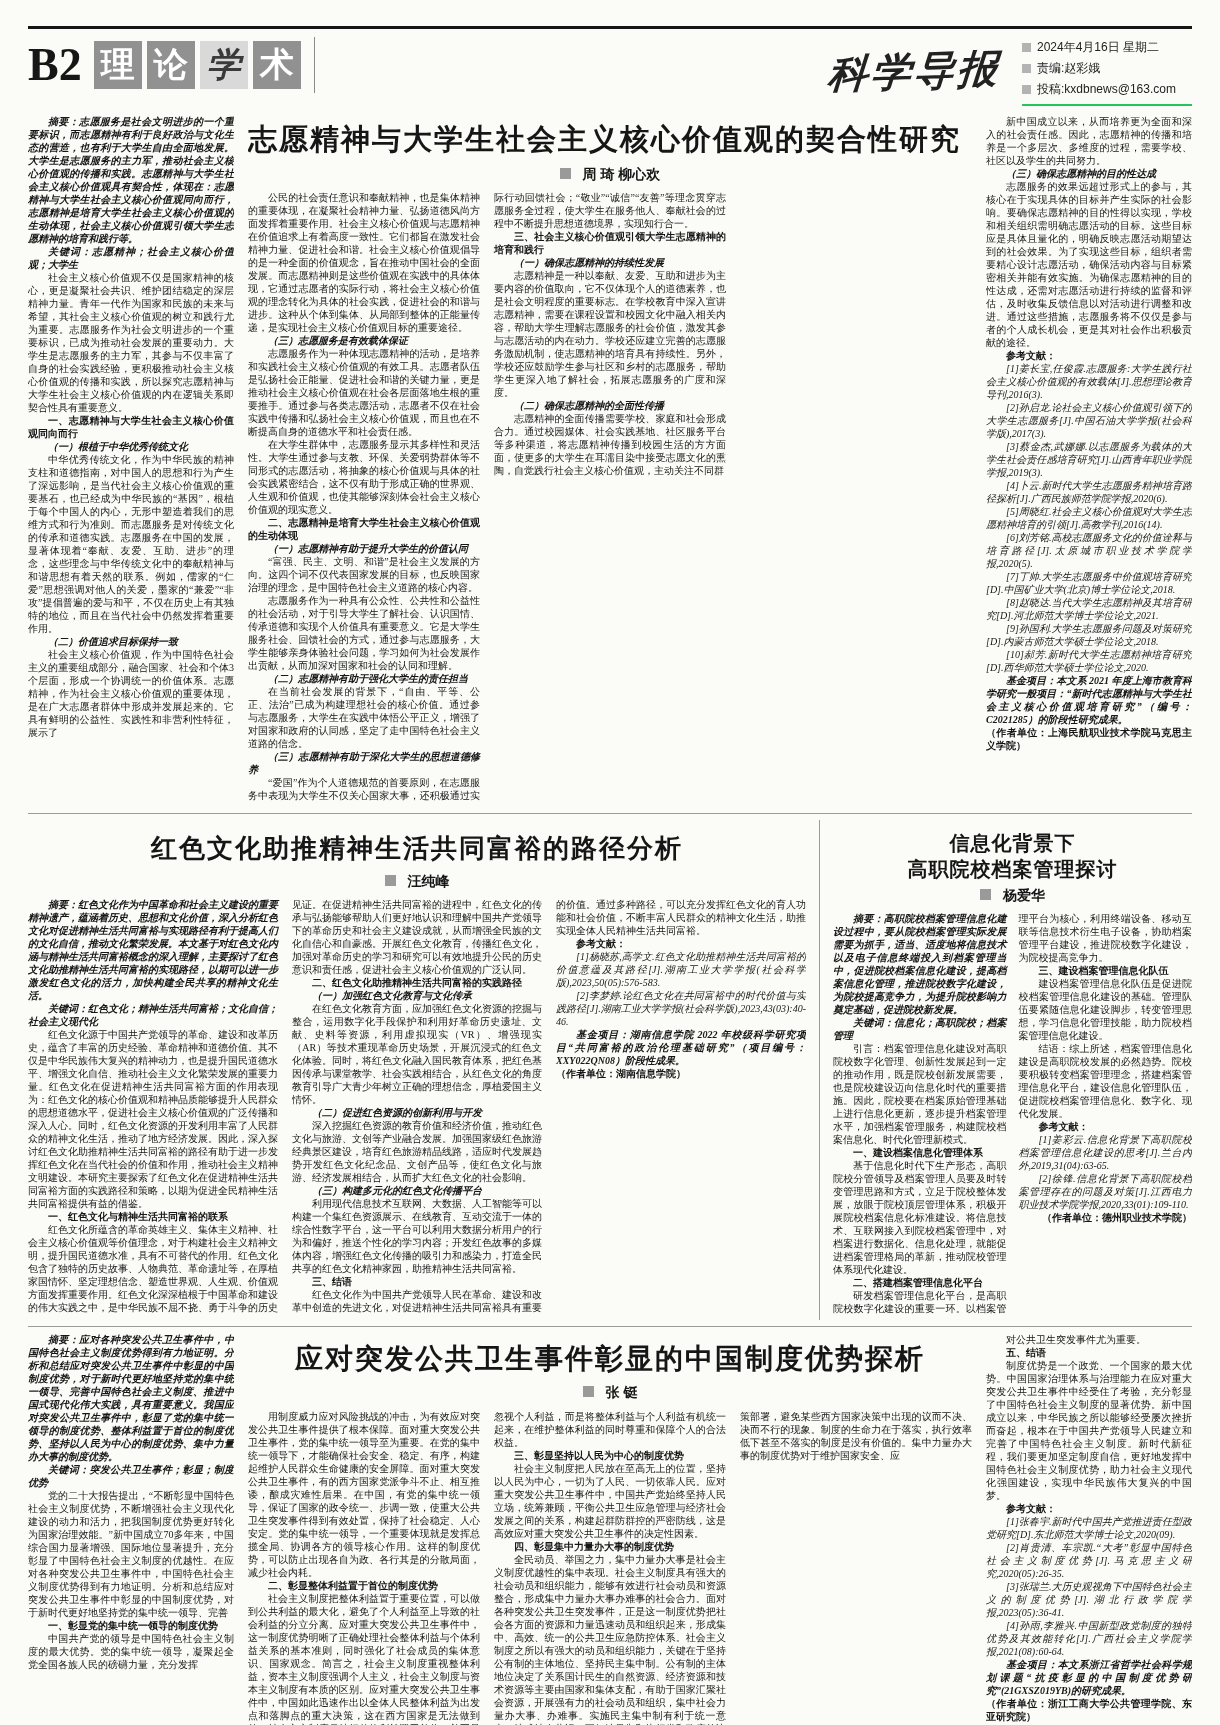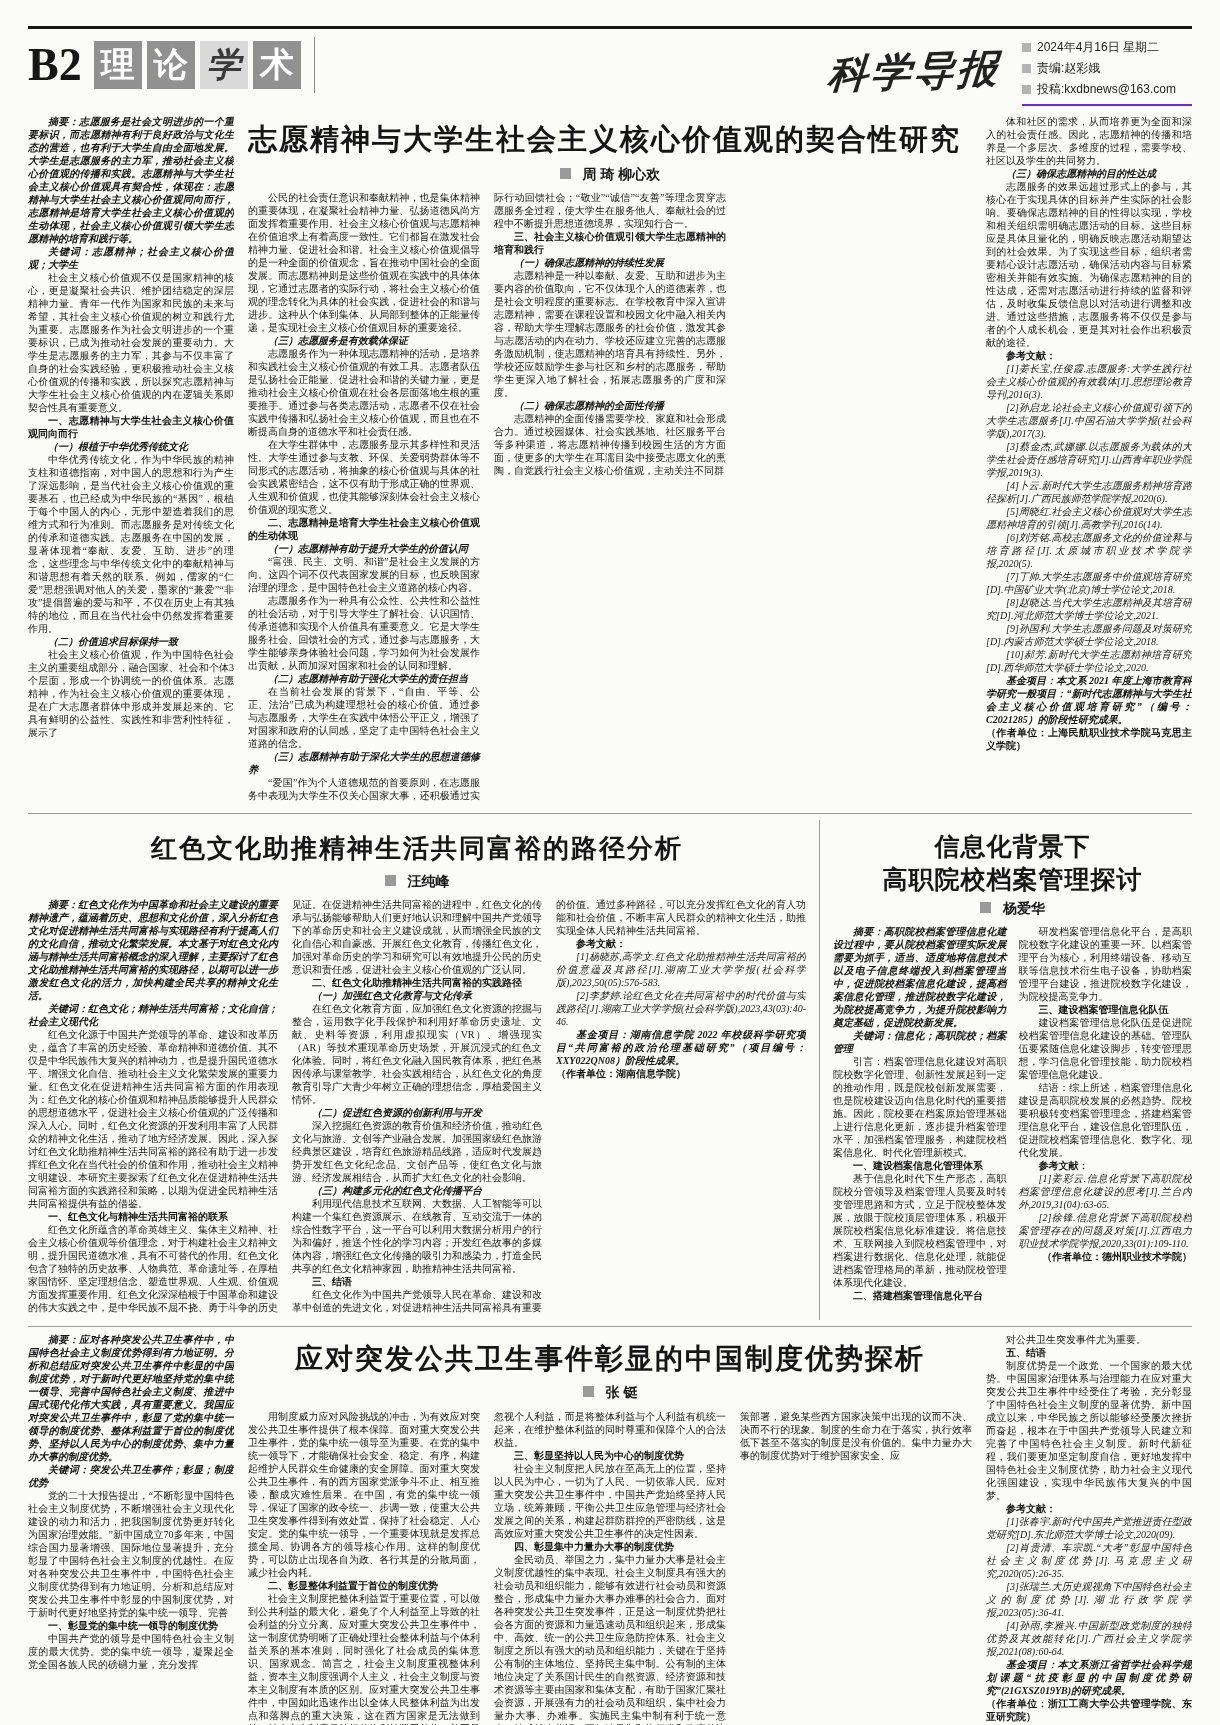--- a/index.html
+++ b/index.html
@@ -14,21 +14,21 @@
   .pageno{font-size:46px;font-weight:700;margin-right:12px;line-height:1;}
   .logo-box{width:48px;height:48px;margin-right:5px;display:flex;align-items:center;justify-content:center;
     font-size:34px;font-weight:700;font-family:"Liberation Sans",sans-serif;}
   .lb-dark{background:#919191;color:#fff;}
   .lb-light{background:#d9d9d9;color:#3a3a3a;font-style:italic;}
   .logo-rule{width:1px;height:56px;background:#8a8a8a;margin-left:8px;}
   .hdr-right{display:flex;align-items:center;gap:22px;}
   .masthead{font-size:40px;font-weight:700;font-style:italic;transform:skewX(-6deg) rotate(-2deg);
     letter-spacing:3px;color:#222;}
   .pubinfo{font-family:"Liberation Sans",sans-serif;font-size:12px;color:#222;line-height:1.75;
-    border-bottom:2px solid #6d28d9;padding-bottom:4px;min-width:170px;}
+    border-bottom:2px solid #22c55e;padding-bottom:4px;min-width:170px;}
   .pubinfo .row{display:flex;align-items:center;}
   .sq{display:inline-block;width:9px;height:9px;background:#b3b3b3;margin-right:6px;flex:0 0 auto;}
   
   .hr{border-top:1px solid #9b9b9b;margin:6px 0;}
   .vsep{width:1px;background:#9b9b9b;align-self:stretch;}
   .byline{text-align:center;font-size:14px;font-weight:700;font-family:"Liberation Sans",sans-serif;margin:2px 0 8px;}
   .byline .sq{background:#9a9a9a;width:11px;height:11px;margin-right:8px;}
   .txt{font-size:10px;line-height:1.3;text-align:justify;}
   .blk{text-indent:2em;margin:0;}
   .h1b{font-weight:700;font-family:"Liberation Sans",sans-serif;}
@@ -47,21 +47,21 @@
   .flow{column-gap:14px;column-fill:auto;overflow:hidden;}
   .a1 .flow{column-count:3;flex:1;}
   
   .band{display:flex;height:500px;}
   .art2{width:778px;flex:0 0 778px;padding-right:13px;overflow:hidden;display:flex;flex-direction:column;}
   .art2 .headline{font-size:26px;font-weight:700;letter-spacing:2px;text-align:center;
     font-family:"Liberation Sans",sans-serif;margin:12px 0 4px;}
   .art2 .flow{column-count:3;flex:1;}
   .art2 .unit{text-align:left;}
   .art3{flex:1;padding-left:13px;overflow:hidden;display:flex;flex-direction:column;}
-  .art3 .headline{font-size:25px;font-weight:700;letter-spacing:1px;line-height:1.3;text-align:center;
+  .art3 .headline{font-size:20px;font-weight:700;letter-spacing:1px;line-height:1.3;text-align:center;
     font-family:"Liberation Sans",sans-serif;margin:10px 0 2px;}
   .art3 .flow{column-count:2;column-gap:12px;flex:1;}
   .art3 .unit{text-align:right;}
   
   .a4{height:402px;margin-top:4px;}
   .a4 .headline{font-size:28px;font-weight:700;letter-spacing:2px;text-align:center;
     font-family:"Liberation Sans",sans-serif;margin:8px 0 4px;}
   .a4 .flow{column-count:3;flex:1;}
 </style>
 </head>
@@ -128,21 +128,21 @@
           <div class="blk h2b">（三）志愿精神有助于深化大学生的思想道德修养</div>
           <div class="blk p">“爱国”作为个人道德规范的首要原则，在志愿服务中表现为大学生不仅关心国家大事，还积极通过实际行动回馈社会；“敬业”“诚信”“友善”等理念贯穿志愿服务全过程，使大学生在服务他人、奉献社会的过程中不断提升思想道德境界，实现知行合一。</div>
           <div class="blk h1b">三、社会主义核心价值观引领大学生志愿精神的培育和践行</div>
           <div class="blk h2b">（一）确保志愿精神的持续性发展</div>
           <div class="blk p">志愿精神是一种以奉献、友爱、互助和进步为主要内容的价值取向，它不仅体现个人的道德素养，也是社会文明程度的重要标志。在学校教育中深入宣讲志愿精神，需要在课程设置和校园文化中融入相关内容，帮助大学生理解志愿服务的社会价值，激发其参与志愿活动的内在动力。学校还应建立完善的志愿服务激励机制，使志愿精神的培育具有持续性。另外，学校还应鼓励学生参与社区和乡村的志愿服务，帮助学生更深入地了解社会，拓展志愿服务的广度和深度。</div>
           <div class="blk h2b">（二）确保志愿精神的全面性传播</div>
           <div class="blk p">志愿精神的全面传播需要学校、家庭和社会形成合力。通过校园媒体、社会实践基地、社区服务平台等多种渠道，将志愿精神传播到校园生活的方方面面，使更多的大学生在耳濡目染中接受志愿文化的熏陶，自觉践行社会主义核心价值观，主动关注不同群</div>
         </div>
     </div>
     <div class="sidecol">
-        <div class="blk p">体和社区的需求，从而培养更为全面和深入的社会责任感。因此，志愿精神的传播和培养是一个多层次、多维度的过程，需要学校、社区以及学生的共同努力。</div>
+        <div class="blk p">新中国成立以来，从而培养更为全面和深入的社会责任感。因此，志愿精神的传播和培养是一个多层次、多维度的过程，需要学校、社区以及学生的共同努力。</div>
         <div class="blk h2b">（三）确保志愿精神的目的性达成</div>
         <div class="blk p">志愿服务的效果远超过形式上的参与，其核心在于实现具体的目标并产生实际的社会影响。要确保志愿精神的目的性得以实现，学校和相关组织需明确志愿活动的目标。这些目标应是具体且量化的，明确反映志愿活动期望达到的社会效果。为了实现这些目标，组织者需要精心设计志愿活动，确保活动内容与目标紧密相关并能有效实施。为确保志愿精神的目的性达成，还需对志愿活动进行持续的监督和评估，及时收集反馈信息以对活动进行调整和改进。通过这些措施，志愿服务将不仅仅是参与者的个人成长机会，更是其对社会作出积极贡献的途径。</div>
         <div class="blk refl">参考文献：</div>
         <div class="blk ref">[1]姜长宝,任俊霞.志愿服务:大学生践行社会主义核心价值观的有效载体[J].思想理论教育导刊,2016(3).</div>
         <div class="blk ref">[2]孙启龙.论社会主义核心价值观引领下的大学生志愿服务[J].中国石油大学学报(社会科学版),2017(3).</div>
         <div class="blk ref">[3]蔡金杰,武娜娜.以志愿服务为载体的大学生社会责任感培育研究[J].山西青年职业学院学报,2019(3).</div>
         <div class="blk ref">[4]卜云.新时代大学生志愿服务精神培育路径探析[J].广西民族师范学院学报,2020(6).</div>
         <div class="blk ref">[5]周晓红.社会主义核心价值观对大学生志愿精神培育的引领[J].高教学刊,2016(14).</div>
         <div class="blk ref">[6]刘芳铭.高校志愿服务文化的价值诠释与培育路径[J].太原城市职业技术学院学报,2020(5).</div>
         <div class="blk ref">[7]丁帅.大学生志愿服务中价值观培育研究[D].中国矿业大学(北京)博士学位论文,2018.</div>

